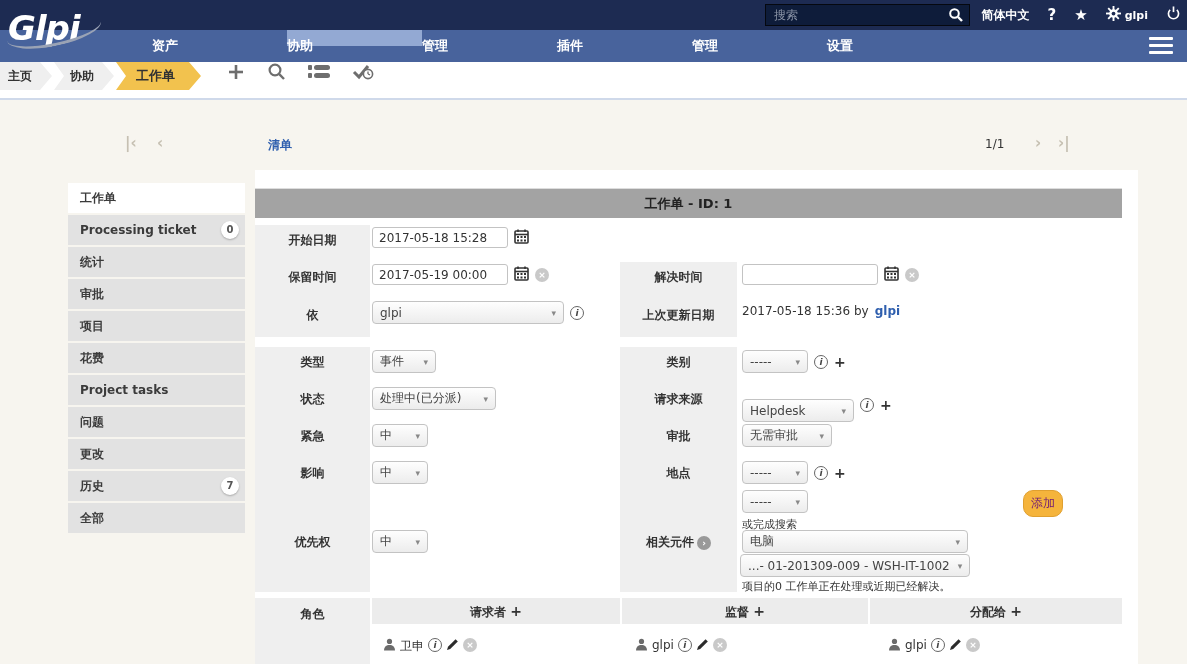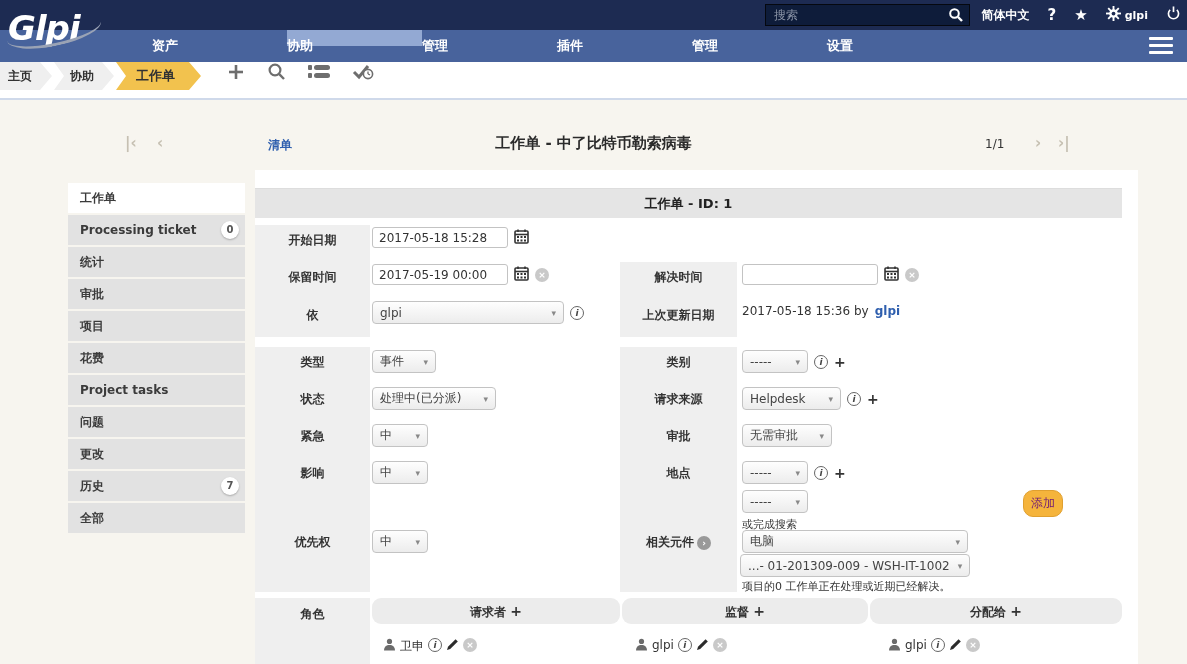--- a/index.html
+++ b/index.html
@@ -56,21 +56,21 @@
   .sidebar { position:absolute; left:68px; top:183px; width:177px; display:flex; flex-direction:column; gap:2px; }
   .side-item { position:relative; height:30px; line-height:30px; background:#e2e2e2; color:#3b3b3b;
           font-weight:bold; font-size:12px; padding-left:12px; cursor:pointer; }
   .side-item.active { background:#fff; }
   .side-badge { position:absolute; right:6px; top:6px; width:18px; height:18px; background:#fff;
           border-radius:50%; text-align:center; line-height:18px; font-size:10px; color:#555;
           box-shadow:0 1px 2px rgba(0,0,0,.25); font-weight:bold; }
 
   
   .panel { position:absolute; left:255px; top:170px; width:883px; height:494px; background:#fff; }
-  .panel-header { position:absolute; left:0; top:18px; width:867px; height:30px; background:#e5e5e5;
+  .panel-header { position:absolute; left:0; top:18px; width:867px; height:30px; background:#a3a3a3;
           border-top:1px solid #ddd; text-align:center; line-height:30px; font-weight:bold; font-size:13px; color:#222; }
   .lblcell { position:absolute; background:#efefef; }
   .lblA  { left:0;   top:55px;  width:115px; height:112px; }
   .lblA2 { left:365px; top:92px;  width:117px; height:75px; }
   .lblB  { left:0;   top:177px; width:115px; height:245px; }
   .lblB2 { left:365px; top:177px; width:117px; height:245px; }
   .lblC  { left:0;   top:428px; width:115px; height:66px; }
   .flabel { position:absolute; width:115px; text-align:center; font-weight:bold; font-size:12px; color:#333; }
   .flabel.r { left:365px; width:117px; }
   .fitem { position:absolute; display:flex; align-items:center; gap:6px; }
@@ -90,21 +90,21 @@
   .plus-sm { font-size:14px; color:#333; font-weight:bold; cursor:pointer; }
   .addbtn { position:absolute; left:768px; top:320px; background:#f5b43c; border:1px solid #e0a030;
           color:#701a75; font-size:12px; padding:4px 7px; border-radius:10px; cursor:pointer; }
   .hint { position:absolute; font-size:11px; color:#333; }
   .upd-link { color:#2f5fae; font-weight:bold; cursor:pointer; }
   .rel-icon { width:14px; height:14px; background:#999; border-radius:50%; display:inline-flex;
           align-items:center; justify-content:center; color:#fff; font-size:9px; font-weight:bold; margin-left:3px; }
 
   
   .actor-head { position:absolute; top:428px; height:26px; background:#ececec; text-align:center;
-          line-height:26px; font-weight:bold; font-size:12px; color:#333;border-radius:9px; }
+          line-height:26px; font-weight:bold; font-size:12px; color:#333; }
   .actor-user { position:absolute; top:468px; display:flex; gap:4px; font-size:12px; color:#333; }
   .pencil { cursor:pointer; }
 </style>
 </head>
 <body>
 
 <div class="page">
 
   <div class="topbar">
     <div class="searchbox">
@@ -196,21 +196,20 @@
           <line x1="16" y1="11" x2="16" y2="8.4" stroke="#6e6e6e" stroke-width="1.3"></line>
           <line x1="16" y1="11" x2="18" y2="11.8" stroke="#6e6e6e" stroke-width="1.3"></line>
         </svg>
       </span>
     </div>
   </div>
 
   <span class="pager-arrow" style="left:125px;">|‹</span>
   <span class="pager-arrow" style="left:157px;">‹</span>
   <span class="list-link">清单</span>
-  <div class="page-title">工作单 - 中了比特币勒索病毒</div>
   <span class="pager-pos">1/1</span>
   <span class="pager-arrow" style="left:1035px;">›</span>
   <span class="pager-arrow" style="left:1058px;">›|</span>
 
   <div class="sidebar">
     <div class="side-item active">工作单</div>
     <div class="side-item">
       <span>Processing ticket</span>
       <span class="side-badge">0</span>
     </div>
@@ -362,21 +361,21 @@
 
     <div class="fitem" style="left:487px; top:180px;">
       <span class="dd" style="width:66px;">
         <span>-----</span>
         <span class="arr">▾</span>
       </span>
       <span class="circle-i">i</span>
       <span class="plus-sm">+</span>
     </div>
     <div class="fitem" style="left:487px; top:217px;">
-      <span class="dd" style="width:99px;">
+      <span class="dd" style="width:112px;margin-top:12px;">
         <span>Helpdesk</span>
         <span class="arr">▾</span>
       </span>
       <span class="circle-i">i</span>
       <span class="plus-sm">+</span>
     </div>
     <div class="fitem" style="left:487px; top:254px;">
       <span class="dd" style="width:90px;">
         <span>无需审批</span>
         <span class="arr">▾</span>

